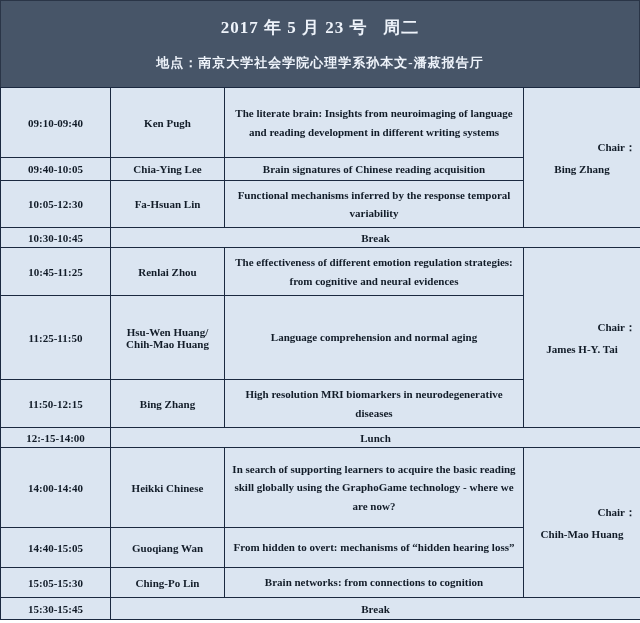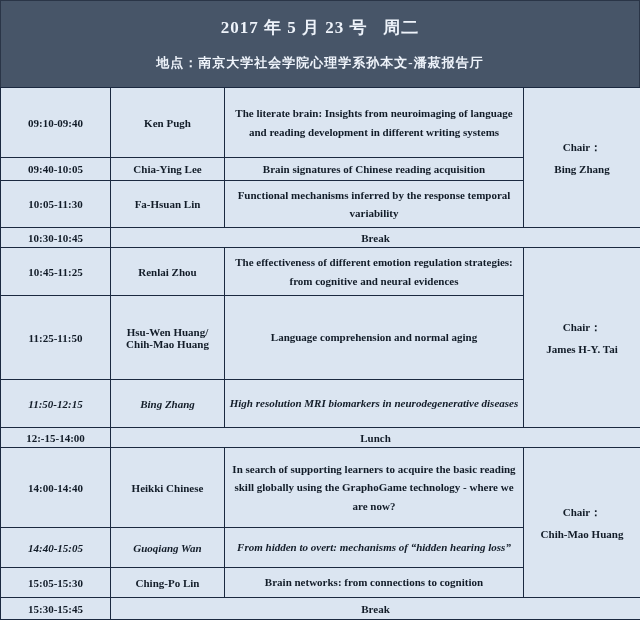--- a/index.html
+++ b/index.html
@@ -30,21 +30,21 @@
     font-size:11px;
   }
   col.c-time{width:110px;}
   col.c-speaker{width:114px;}
   col.c-title{width:299px;}
   col.c-chair{width:117px;}
   td.time{white-space:nowrap;}
   td.title{font-size:13.5px;line-height:1.65;}
   td.chair{font-size:14px;line-height:2.0;}
   td.break{background:#fdfdfe;font-size:14px;margin-top:39px;}
-  td.chair .chair-label{display:block;}
+  td.chair .chair-label{display:block;text-align:right;}
   td.chair .chair-name{display:block;}
 </style>
 </head>
 <body>
 
 <div class="page">
 
   <div class="hdr">
     <div class="date">2017 年 5 月 23 号   周二</div>
     <div class="loc">地点：南京大学社会学院心理学系孙本文-潘菽报告厅</div>
@@ -66,21 +66,21 @@
           <span class="chair-label">Chair：</span>
           <span class="chair-name">Bing Zhang</span>
         </td>
       </tr>
       <tr style="height:23px;">
         <td class="time">09:40-10:05</td>
         <td class="speaker">Chia-Ying Lee</td>
         <td class="title">Brain signatures of Chinese reading acquisition</td>
       </tr>
       <tr style="height:47px;">
-        <td class="time">10:05-11:30</td>
+        <td class="time">10:05-12:30</td>
         <td class="speaker">Fa-Hsuan Lin</td>
         <td class="title">Functional mechanisms inferred by the response temporal variability</td>
       </tr>
       <tr style="height:20px;">
         <td class="time break">10:30-10:45</td>
         <td class="break" colspan="3">Break</td>
       </tr>
       <tr style="height:48px;">
         <td class="time">10:45-11:25</td>
         <td class="speaker">Renlai Zhou</td>
@@ -88,39 +88,39 @@
         <td class="chair" rowspan="3">
           <span class="chair-label">Chair：</span>
           <span class="chair-name">James H-Y. Tai</span>
         </td>
       </tr>
       <tr style="height:84px;">
         <td class="time">11:25-11:50</td>
         <td class="speaker">Hsu-Wen Huang/ Chih-Mao Huang</td>
         <td class="title">Language comprehension and normal aging</td>
       </tr>
-      <tr style="height:48px;font-style:italic;">
+      <tr style="height:48px;">
         <td class="time">11:50-12:15</td>
         <td class="speaker">Bing Zhang</td>
         <td class="title">High resolution MRI biomarkers in neurodegenerative diseases</td>
       </tr>
       <tr style="height:20px;">
         <td class="time break">12:-15-14:00</td>
         <td class="break" colspan="3">Lunch</td>
       </tr>
       <tr style="height:80px;">
         <td class="time">14:00-14:40</td>
         <td class="speaker">Heikki Chinese</td>
         <td class="title">In search of supporting learners to acquire the basic reading skill globally using the GraphoGame technology - where we are now?</td>
         <td class="chair" rowspan="3">
           <span class="chair-label">Chair：</span>
           <span class="chair-name">Chih-Mao Huang</span>
         </td>
       </tr>
-      <tr style="height:40px;font-style:italic;">
+      <tr style="height:40px;">
         <td class="time">14:40-15:05</td>
         <td class="speaker">Guoqiang Wan</td>
         <td class="title">From hidden to overt: mechanisms of “hidden hearing loss”</td>
       </tr>
       <tr style="height:30px;margin-top:19px;">
         <td class="time">15:05-15:30</td>
         <td class="speaker">Ching-Po Lin</td>
         <td class="title">Brain networks: from connections to cognition</td>
       </tr>
       <tr style="height:22px;">

